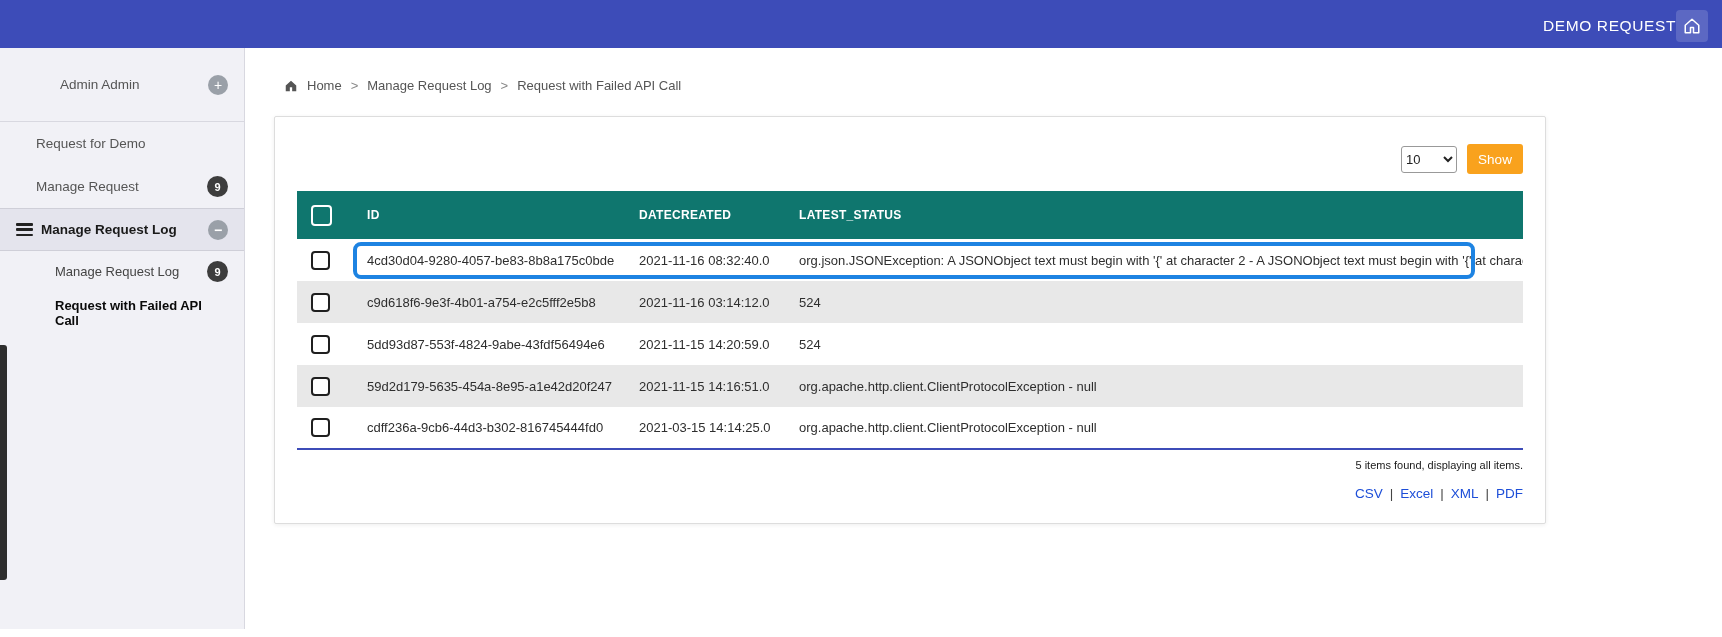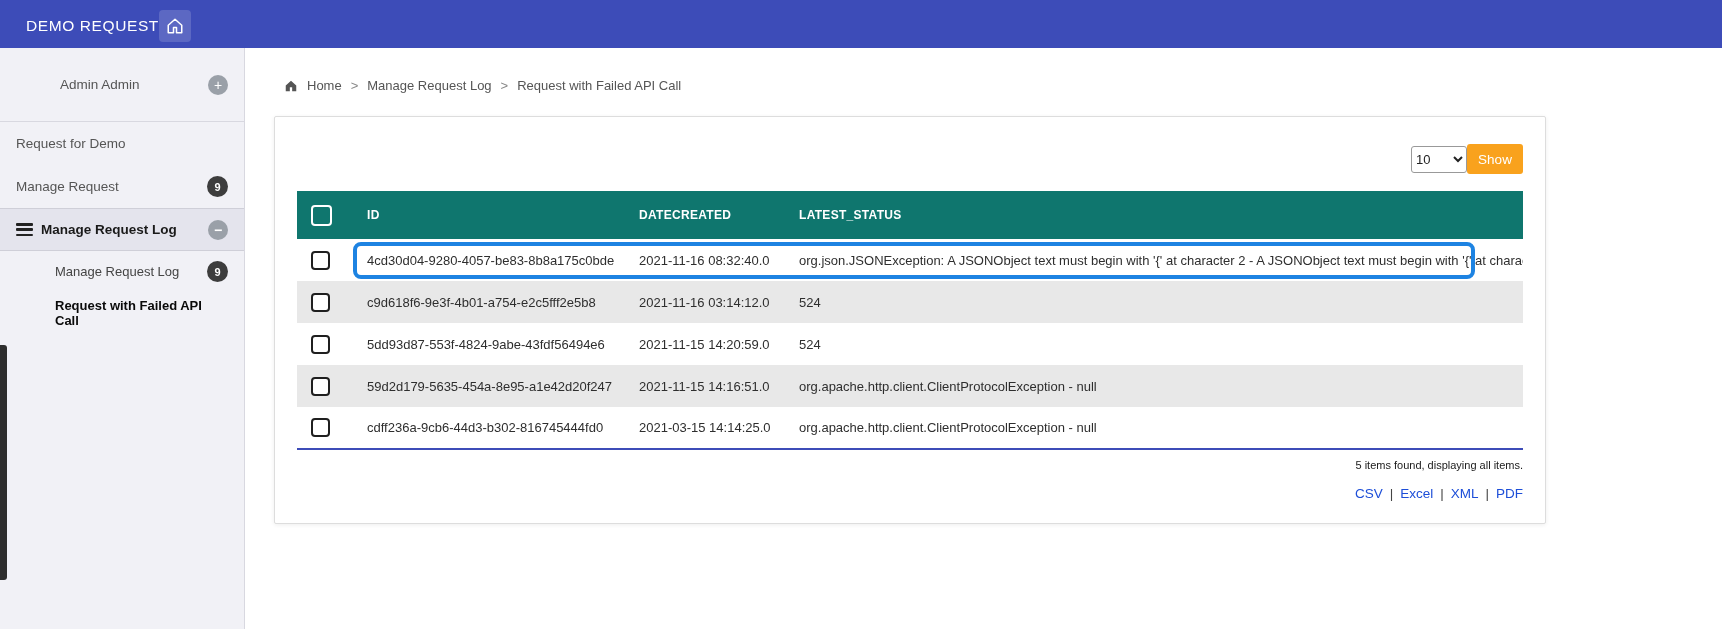--- a/index.html
+++ b/index.html
@@ -7,21 +7,21 @@
   body {
     font-family:"Liberation Sans", sans-serif;
     background:#ffffff;
     position:relative;
     overflow:hidden;
   }
 
   
   .topbar {
     height:48px; background:#3d4cb8;
-    display:flex; align-items:center; justify-content:flex-start;
+    display:flex; align-items:center; justify-content:flex-end;
     padding:4px 14px 0 26px;
   }
   .topbar-title { color:#fff; font-size:15.5px; letter-spacing:.6px; font-weight:500; }
   .home-btn {
     width:32px; height:32px; border:none; border-radius:4px;
     background:rgba(255,255,255,.16); cursor:pointer;
     display:flex; align-items:center; justify-content:center;
   }
   .home-btn svg { display:block; }
 
@@ -36,21 +36,21 @@
     color:#555; font-size:13.5px; cursor:pointer;
   }
   .circle-btn {
     width:20px; height:20px; border-radius:50%;
     background:#9aa0a8; color:#fff;
     display:flex; align-items:center; justify-content:center;
     font-size:14px; line-height:1; flex:0 0 auto; cursor:pointer;
   }
   .menu-item {
     height:43px; display:flex; align-items:center; justify-content:space-between;
-    padding:0 16px 0 16px; color:#555; font-size:13.5px; cursor:pointer;
+    padding:0 16px 0 36px; color:#555; font-size:13.5px; cursor:pointer;
   }
   .menu-item.active {
     background:#e4e4ed; border-top:1px solid #cfcfd8; border-bottom:1px solid #cfcfd8;
     color:#1a1a1a; font-weight:bold; padding-left:16px;
   }
   .menu-item .item-left { display:flex; align-items:center; gap:8px; }
   .badge {
     min-width:21px; height:21px; border-radius:50%;
     background:#3d3d3d; color:#fff; font-size:11px; font-weight:bold;
     display:flex; align-items:center; justify-content:center; flex:0 0 auto;
@@ -79,21 +79,21 @@
   .breadcrumb .sep { color:#888; }
   .breadcrumb svg { display:block; }
 
   .card {
     position:absolute; left:28px; top:68px; width:1272px; height:408px;
     background:#fff; border:1px solid #ddd; border-radius:2px;
     box-shadow:0 1px 4px rgba(0,0,0,.07);
     padding:0 22px;
   }
   .toolbar {
-    display:flex; justify-content:flex-end; align-items:center; 
+    display:flex; justify-content:flex-end; align-items:center; gap:10px;
     margin:27px 0 17px;
   }
   .page-size {
     width:56px; height:27px; font-size:13px; color:#222;
     border:1px solid #999; border-radius:3px; background:#fff;
     font-family:"Liberation Sans", sans-serif;
   }
   .show-btn {
     background:#f9a21d; color:#fff; border:none; border-radius:3px;
     height:30px; width:56px; font-size:13.5px; cursor:pointer;

